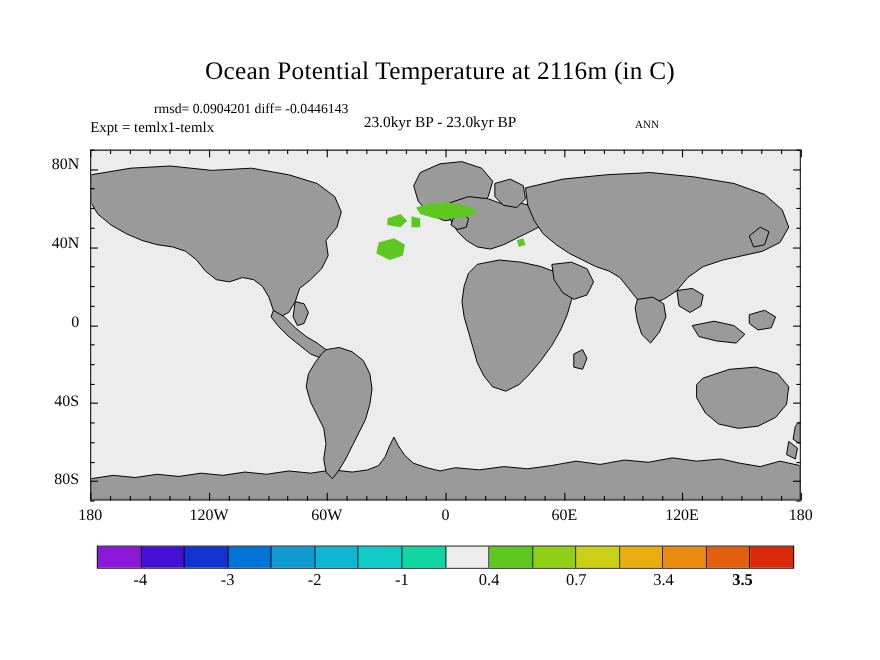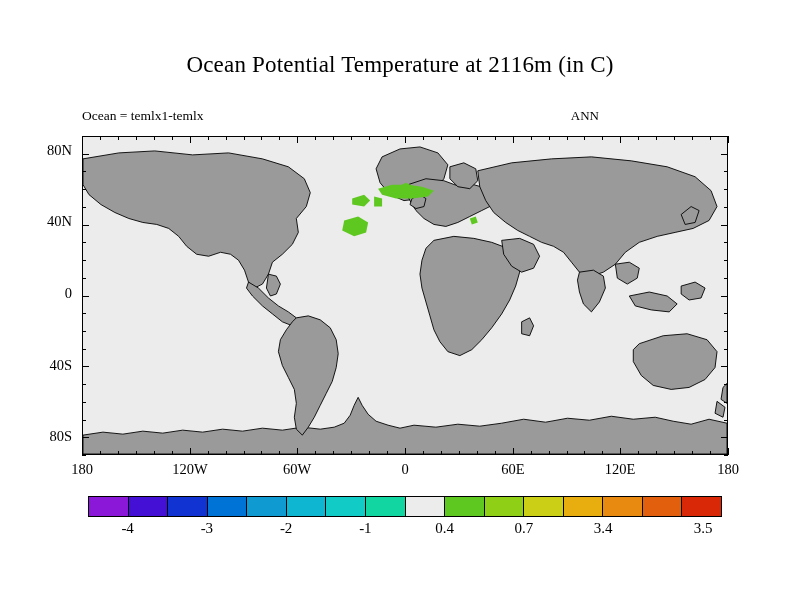--- a/index.html
+++ b/index.html
@@ -18,21 +18,21 @@
     position:absolute;left:140px;top:92px;font-size:12.5px;white-space:nowrap;
   }
   .expt{
     position:absolute;left:82px;top:108px;font-size:13.5px;white-space:nowrap;
   }
   .period{
     position:absolute;left:0;top:104px;width:800px;text-align:center;
     font-size:14px;white-space:nowrap;
   }
   .season{
-    position:absolute;right:72px;top:108px;font-size:13px;white-space:nowrap;
+    position:absolute;right:72px;top:108px;font-size:10px;white-space:nowrap;
   }
 
   
   .panel{
     position:absolute;left:82px;top:136px;width:646px;height:319px;
     border:1px solid #000;box-sizing:border-box;background:#ececec;
     overflow:hidden;
   }
   .panel svg{display:block;width:100%;height:100%;}
 
@@ -61,21 +61,23 @@
     position:absolute;top:520px;font-size:15px;text-align:center;
     width:70px;margin-left:-35px;white-space:nowrap;
   }
 </style>
 </head>
 <body>
 
 <div id="fig">
 
   <div class="title">Ocean Potential Temperature at 2116m (in C)</div>
-  <div class="expt">Ocean = temlx1-temlx</div>
+  <div class="stats">rmsd= 0.0904201 diff= -0.0446143</div>
+  <div class="expt">Expt = temlx1-temlx</div>
+  <div class="period">23.0kyr BP - 23.0kyr BP</div>
   <div class="season">ANN</div>
 
   <div class="panel">
     <svg viewBox="0 0 646 319" preserveAspectRatio="none">
       <rect x="0" y="0" width="646" height="319" fill="#ececec"></rect>
       <g fill="#9a9a9a" stroke="#000" stroke-width="0.9" stroke-linejoin="round">
 
         <path d="M0,319 L646,319 L646,288 L628,284 L610,289 L592,286 L574,282 L552,284 L530,281 L508,285 L486,283
                  L464,287 L442,284 L420,288 L398,291 L376,289 L354,292 L332,290 L318,293 L306,290 L294,286
                  L286,279 L280,270 L276,262 L272,270 L268,280 L262,288 L252,292 L238,294 L220,292 L200,295
@@ -292,16 +294,16 @@
       <div style="background: rgb(217, 40, 8);"></div>
     </div>
   <div id="cblabels">
       <div class="cblab" style="left: 127.625px;">-4</div>
       <div class="cblab" style="left: 206.875px;">-3</div>
       <div class="cblab" style="left: 286.125px;">-2</div>
       <div class="cblab" style="left: 365.375px;">-1</div>
       <div class="cblab" style="left: 444.625px;">0.4</div>
       <div class="cblab" style="left: 523.875px;">0.7</div>
       <div class="cblab" style="left: 603.125px;">3.4</div>
-      <div class="cblab" style="left: 703px;">3.5</div>
+      <div class="cblab" style="left: 675px; font-weight: bold;">3.5</div>
     </div>
 
 </div>
 
 </body></html>

